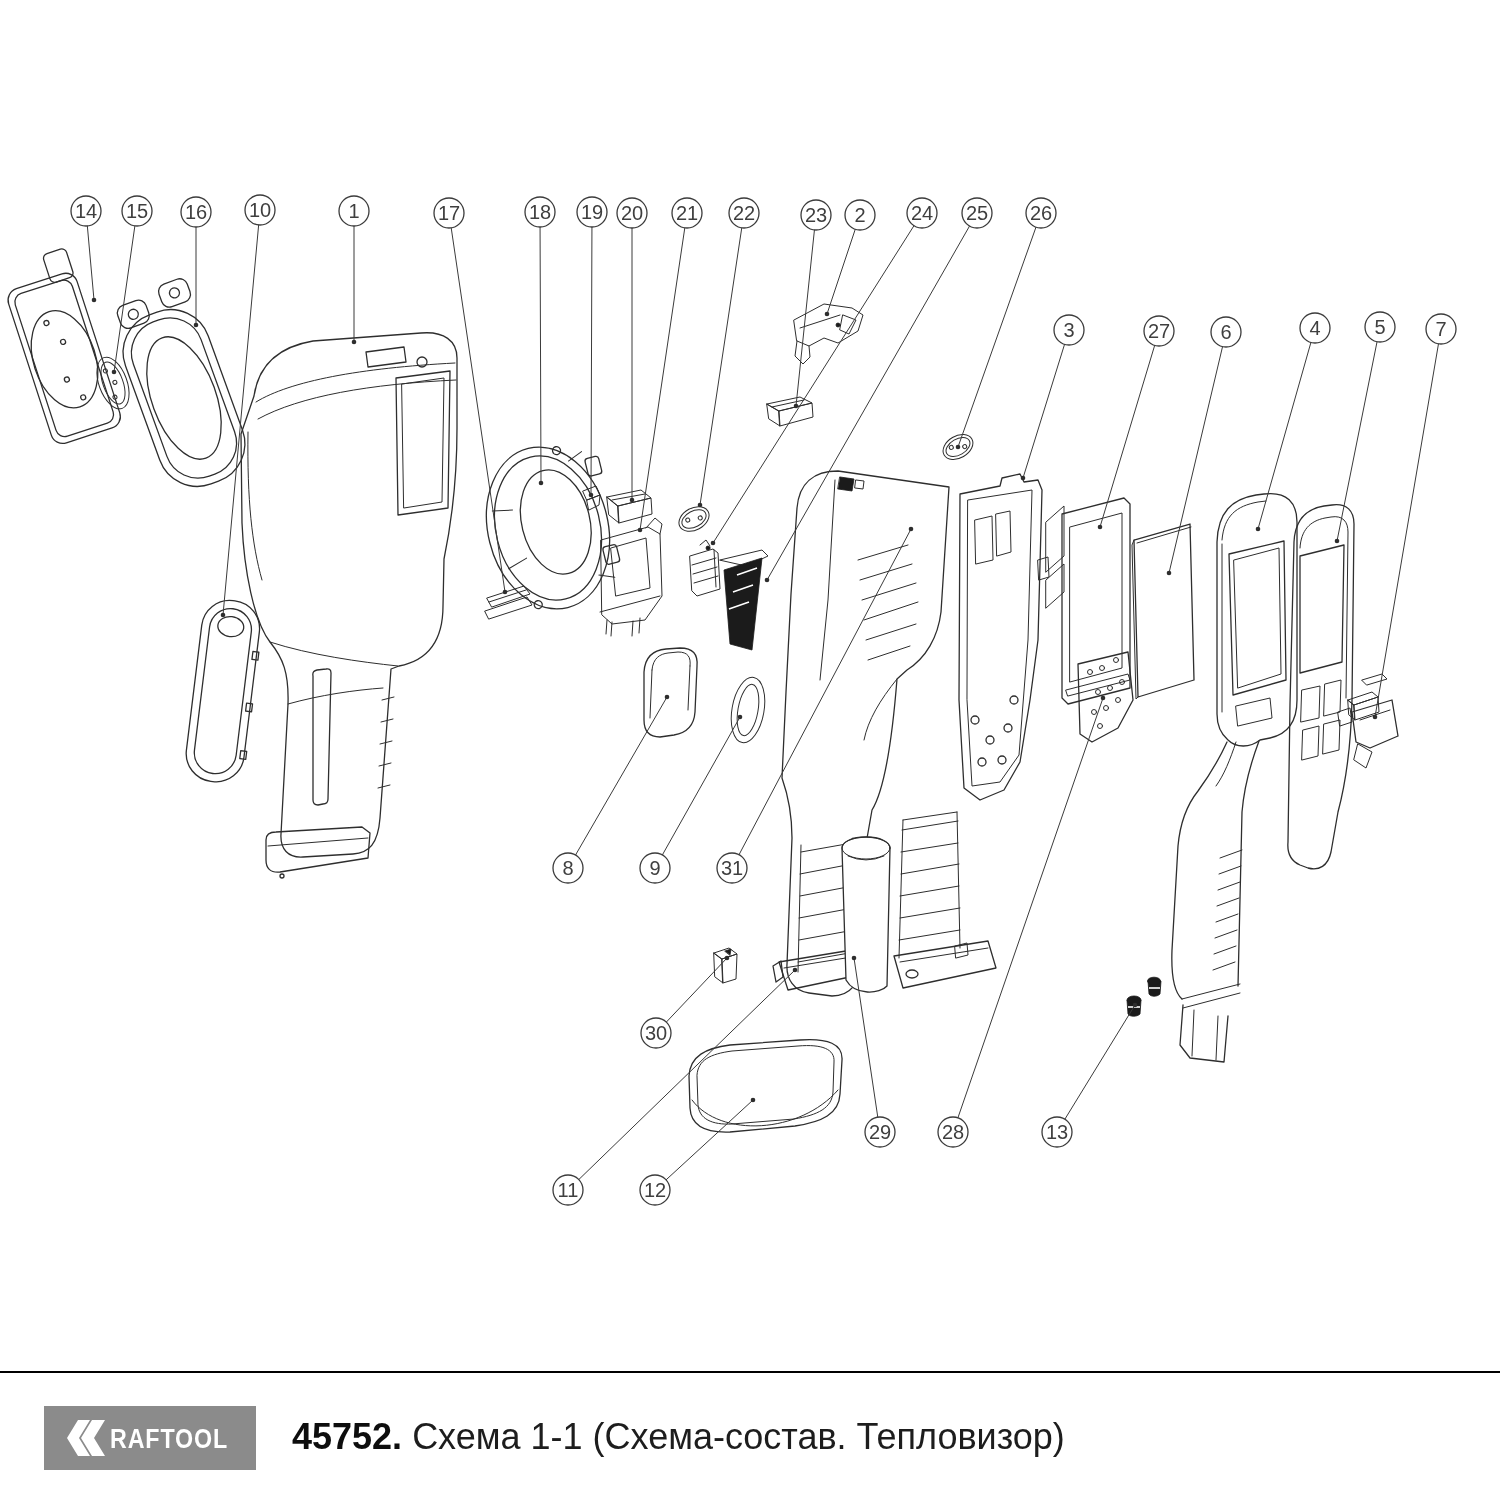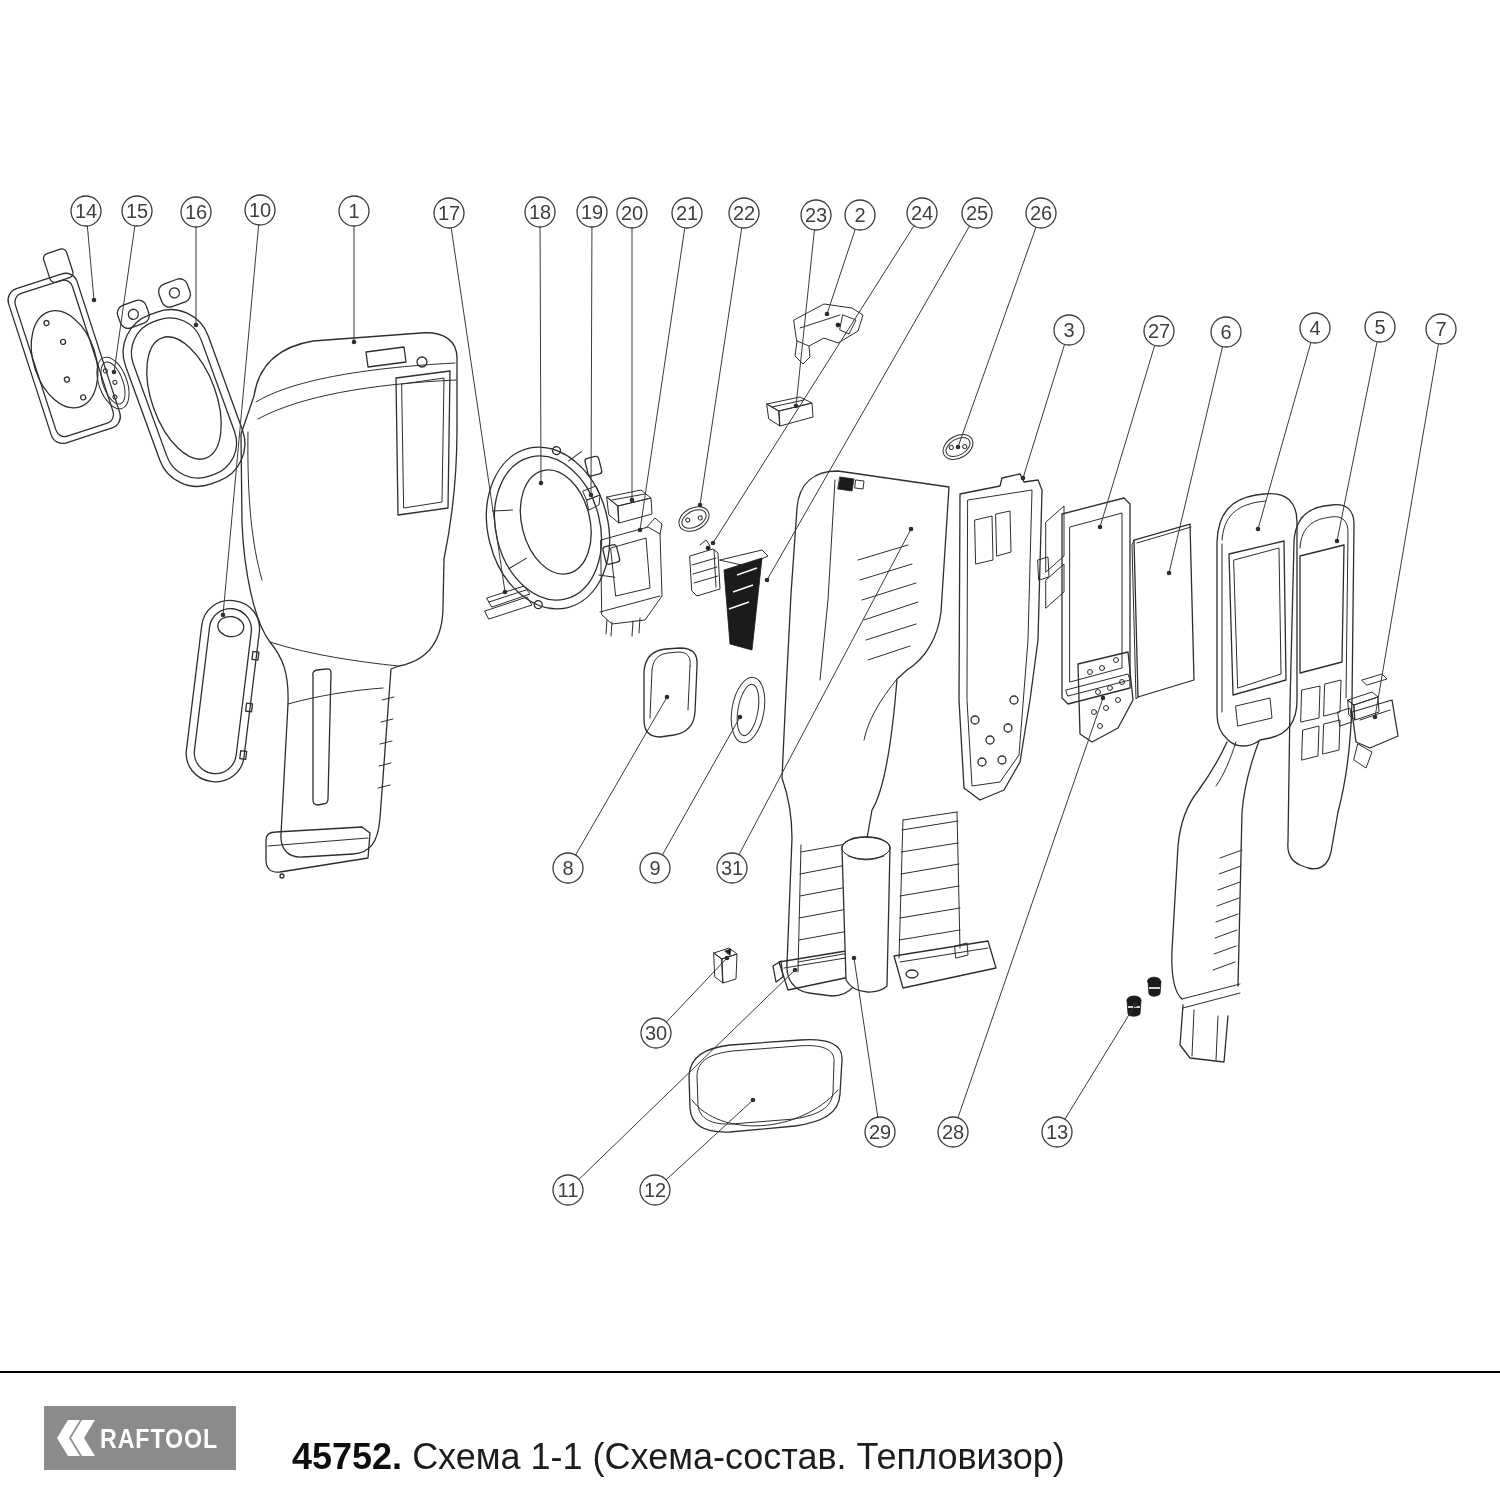--- a/index.html
+++ b/index.html
@@ -8,23 +8,23 @@
   .part{fill:none;stroke:#2e2e2e;stroke-width:1.3;stroke-linejoin:round;stroke-linecap:round;}
   .thin{stroke-width:1;}
   .fill-dark{fill:#1b1b1b;stroke:#1b1b1b;stroke-width:0.8;}
   .fill-white{fill:#ffffff;}
   .streak{stroke:#ffffff;stroke-width:1.6;}
   .callout-line{stroke:#3b3b3b;stroke-width:1;}
   .callout-dot{fill:#2e2e2e;stroke:none;}
   .callout-circle{fill:#ffffff;stroke:#3b3b3b;stroke-width:1.3;}
   .callout-num{font-family:"Liberation Sans",sans-serif;font-size:20px;fill:#3f3f3f;text-anchor:middle;}
   .footer-rule{position:absolute;left:0;top:1371px;width:1500px;height:0;border-top:2px solid #000;}
-  .logo-box{position:absolute;left:44px;top:1406px;width:192px;height:64px;background:#8b8b8b;display:flex;align-items:center;justify-content:center;}
+  .logo-box{position:absolute;left:44px;top:1406px;width:212px;height:64px;background:#8b8b8b;display:flex;align-items:center;justify-content:center;}
   .logo-text{font-weight:bold;fill:#ffffff;font-size:27px;letter-spacing:1px;font-family:"Liberation Sans",sans-serif;}
-  .footer-title{position:absolute;left:292px;top:1416px;font-size:36px;color:#111;white-space:nowrap;margin-top:20px;}
+  .footer-title{position:absolute;left:292px;top:1416px;font-size:36px;color:#111;white-space:nowrap;}
   .footer-title .sku{font-weight:bold;color:#0d0d0d;}
   .footer-title .rest{font-weight:normal;color:#1d1d1d;}
 </style>
 </head>
 <body>
 
 <svg id="stage" width="1500" height="1500" viewBox="0 0 1500 1500" xmlns="http://www.w3.org/2000/svg">
 
   <g id="parts-layer">
 

